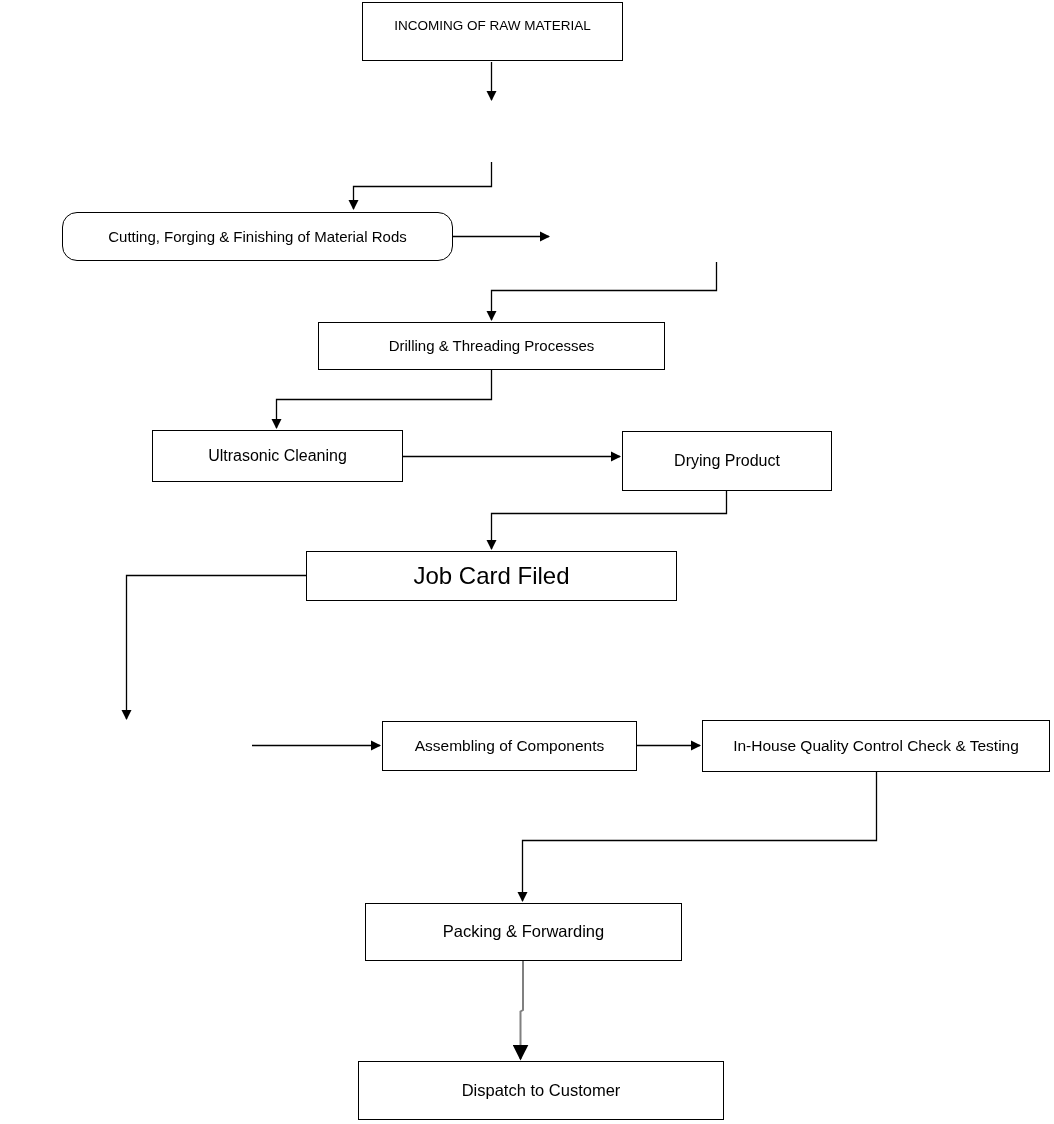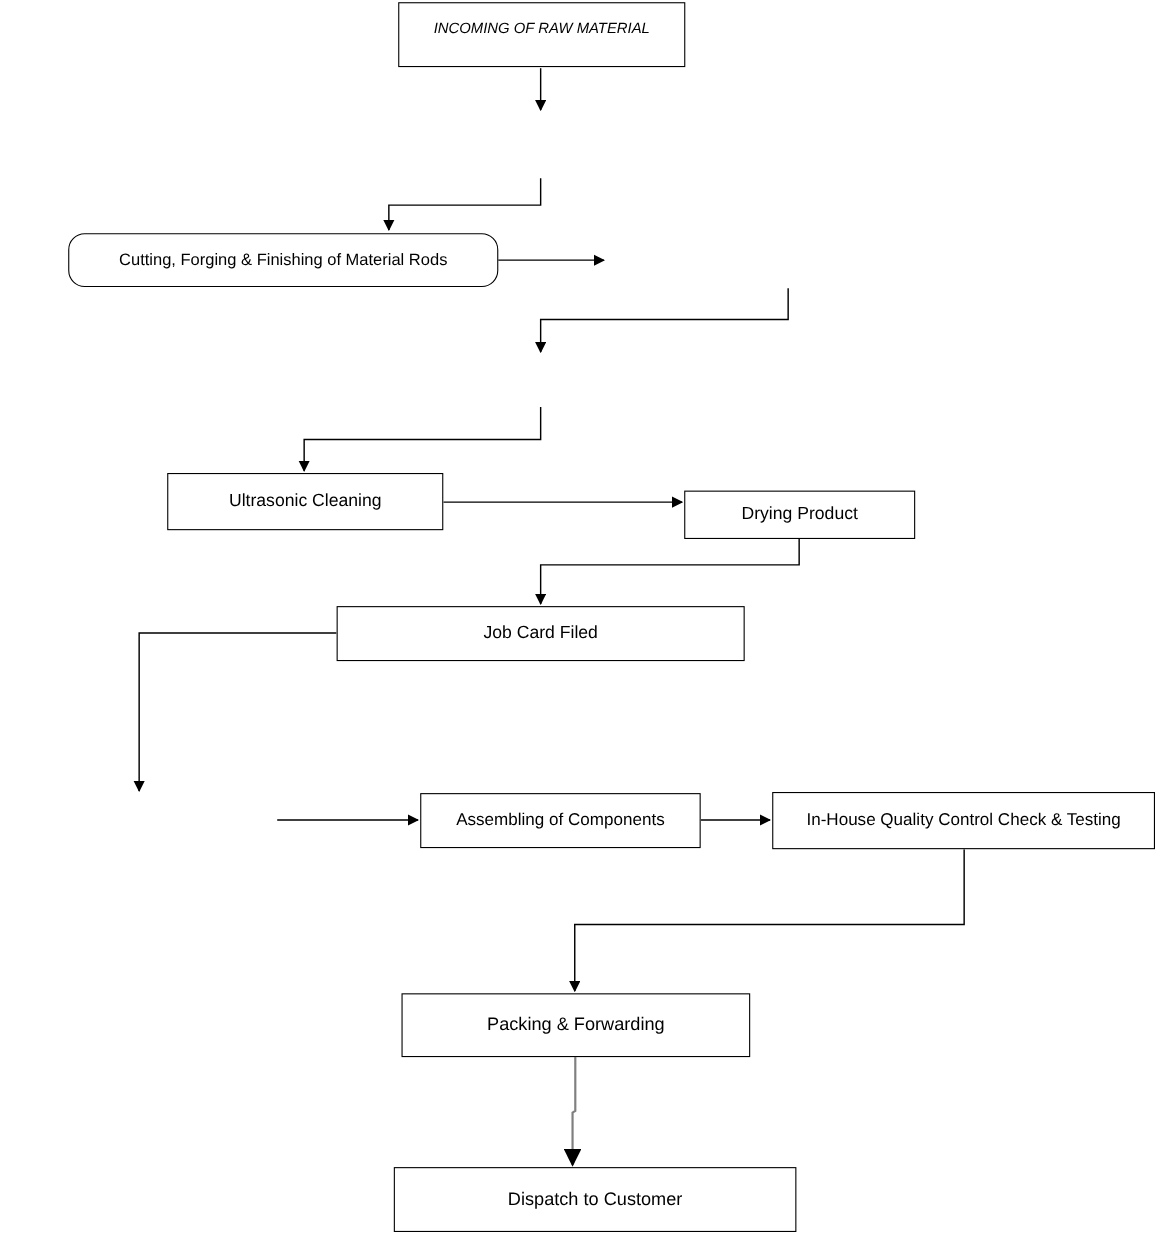--- a/index.html
+++ b/index.html
@@ -12,22 +12,22 @@
     border:1px solid #000000;
     color:#000000;
     display:flex;
     align-items:center;
     justify-content:center;
     text-align:center;
     font-size:15px;
     line-height:1.2;
     white-space:nowrap;
   }
-  .node.small-caps{font-size:13.5px;padding-bottom:10px;font-style:italic;}
-  .node.big{font-size:16px;}
+  .node.small-caps{font-size:13.5px;padding-bottom:10px;}
+  .node.big{font-size:24px;}
   .node.med{font-size:16.5px;}
   svg.wires{position:absolute;left:0;top:0;pointer-events:none;}
 </style>
 </head>
 <body>
 
 <div class="canvas">
 
   <svg class="wires" width="1054" height="1124" viewBox="0 0 1054 1124">
     <defs>
@@ -48,24 +48,25 @@
     <path d="M876.5,772 L876.5,840.5 L522.5,840.5 L522.5,901" fill="none" stroke="#000000" stroke-width="1.3" marker-end="url(#arrow)"></path>
     <path d="M523,961 L523,1010 L520.5,1011.5 L520.5,1059" fill="none" stroke="#808080" stroke-width="2" marker-end="url(#arrow)"></path>
   </svg>
 
   <div class="node small-caps" style="left:362px;top:2px;width:261px;height:59px;">INCOMING OF RAW MATERIAL</div>
 
 
   <div class="node" style="left:62px;top:212px;width:391px;height:49px;border-radius:15px;">Cutting, Forging &amp; Finishing of Material Rods</div>
 
 
+  <div class="node" style="left:318px;top:322px;width:347px;height:48px;">Drilling &amp; Threading Processes</div>
 
   <div class="node" style="left:152px;top:430px;width:251px;height:52px;font-size:16px;">Ultrasonic Cleaning</div>
 
-  <div class="node" style="left:622px;top:431px;width:210px;height:44px;font-size:16px;margin-top:15px;">Drying Product</div>
+  <div class="node" style="left:622px;top:431px;width:210px;height:60px;font-size:16px;">Drying Product</div>
 
   <div class="node big" style="left:306px;top:551px;width:371px;height:50px;">Job Card Filed</div>
 
 
   <div class="node" style="left:382px;top:721px;width:255px;height:50px;font-size:15.5px;">Assembling of Components</div>
 
   <div class="node" style="left:702px;top:720px;width:348px;height:52px;font-size:15.5px;">In-House Quality Control Check &amp; Testing</div>
 
   <div class="node med" style="left:365px;top:903px;width:317px;height:58px;">Packing &amp; Forwarding</div>
 

